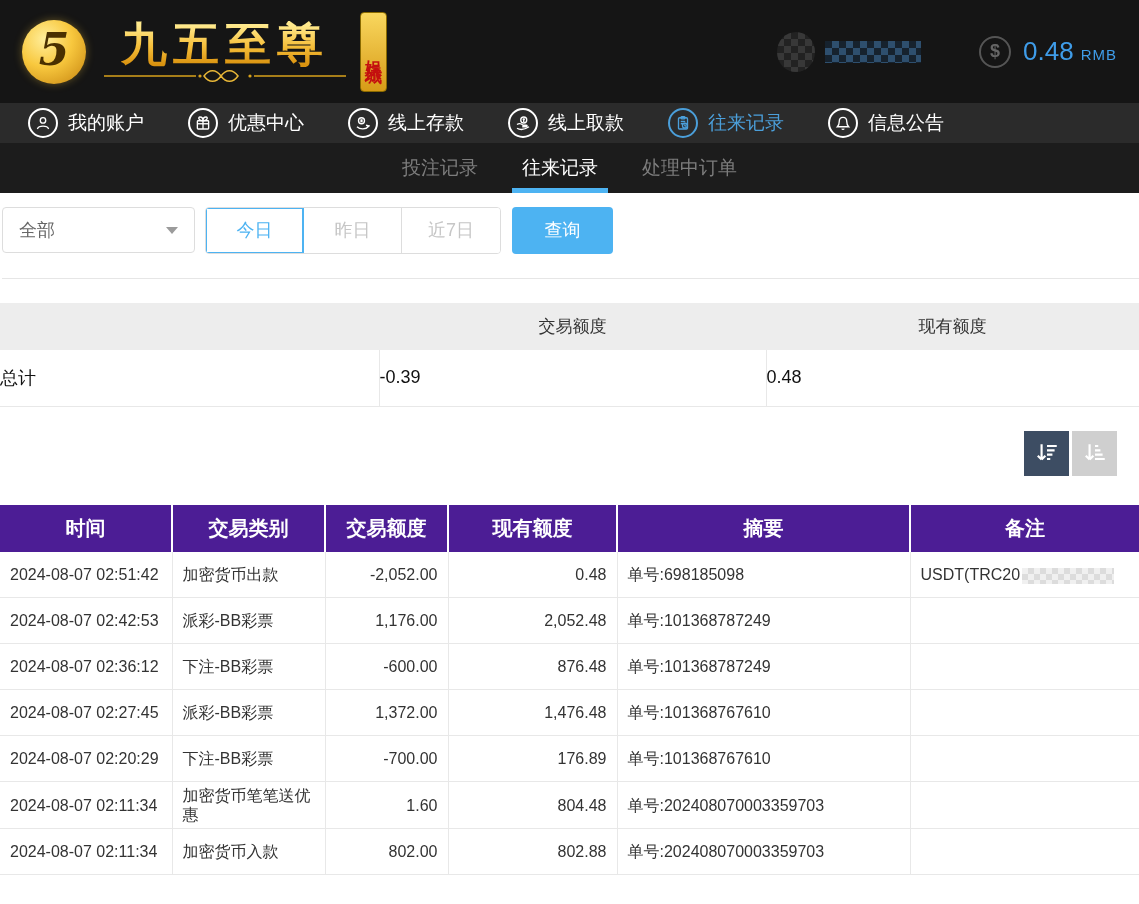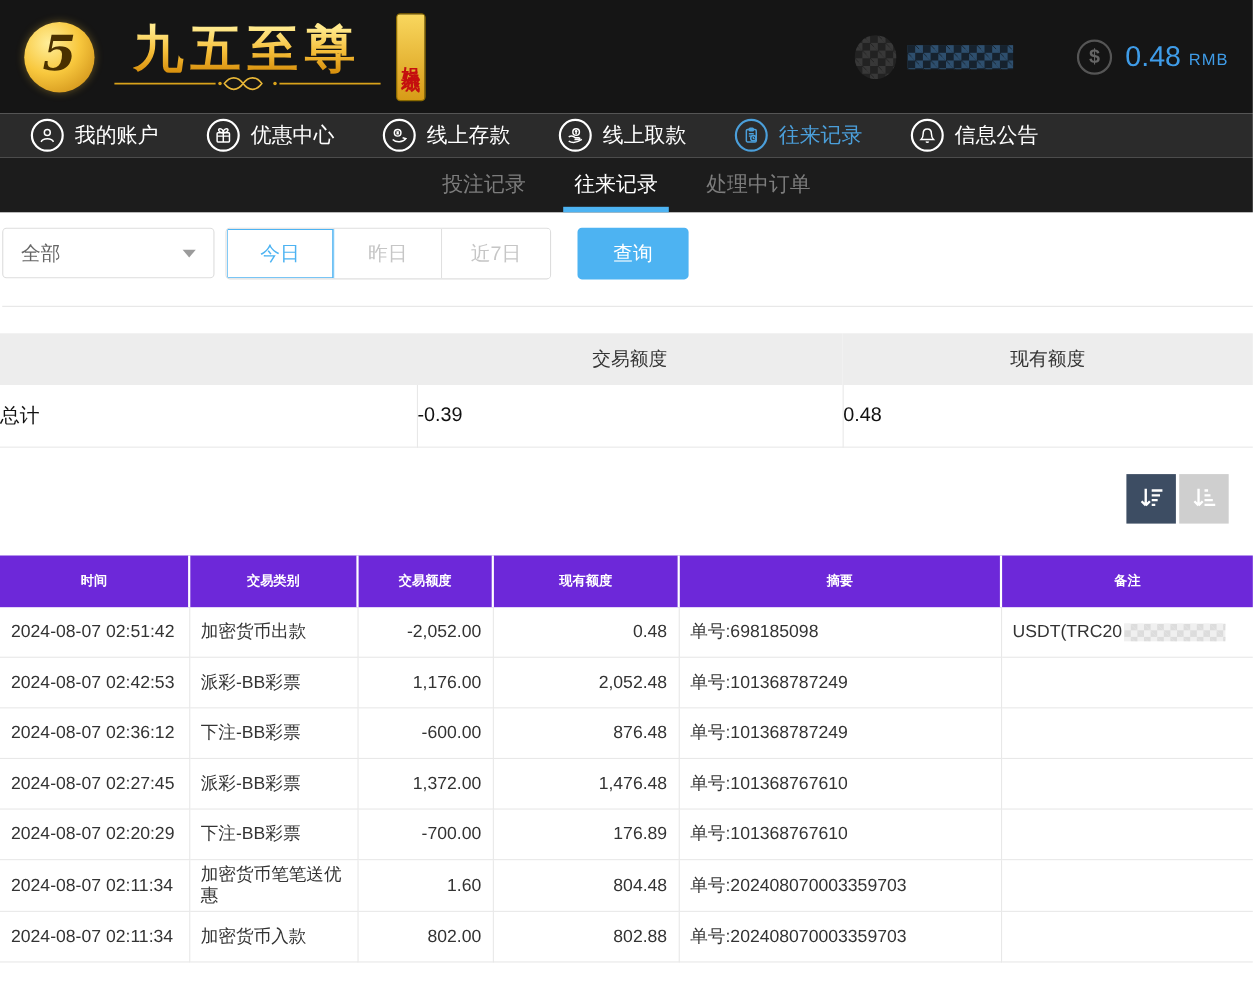--- a/index.html
+++ b/index.html
@@ -61,39 +61,39 @@
     justify-content:space-between; padding:0 16px; color:#666; font-size:18px; cursor:pointer;gap:44px; }
   .caret-down { width:0; height:0; border-left:6px solid transparent; border-right:6px solid transparent; border-top:7px solid #9b9b9b; }
   .date-box { margin-left:24px; width:272px; height:46px; border:1px solid #ddd; border-radius:4px; display:flex;
     align-items:center; padding:0 14px; color:#9a9a9a; font-size:18px; cursor:pointer; }
   .date-box svg { margin-right:10px; }
   .btn-group { margin-left:10px; display:flex; height:47px; border:1px solid #ddd; border-radius:4px; overflow:hidden; }
   .quick-btn { width:98px; display:flex; align-items:center; justify-content:center; font-size:18px; color:#c6c6c6;
     background:#fff; border-right:1px solid #ddd; cursor:pointer; }
   .quick-btn:last-child { border-right:none; }
   .quick-btn.active { color:#4db3f2; box-shadow:inset 0 0 0 1px #4db3f2; border-right-color:#4db3f2; }
-  .query-btn { margin-left:24px; width:101px; height:47px; background:#4db3f2; color:#fff; font-size:18px;
+  .query-btn { margin-left:11px; width:101px; height:47px; background:#4db3f2; color:#fff; font-size:18px;
     border:none; border-radius:4px; cursor:pointer; }
   .filter-divider { height:1px; background:#e6e6e6; margin-top:24px; }
 
   
   .summary-table { width:1139px; margin-top:24px; border-collapse:collapse; table-layout:fixed; }
   .summary-table th { background:#ededed; height:47px; font-size:17px; font-weight:normal; color:#333; text-align:center; }
   .summary-table td { height:56px; text-align:left; font-size:18px; color:#111; border-bottom:1px solid #e8e8e8; border-right:1px solid #e8e8e8; }
   .summary-table td:last-child { border-right:none; }
 
   
   .sort-row { display:flex; justify-content:flex-end; padding-right:22px; margin-top:24px; gap:3px; }
   .sort-btn { width:45px; height:45px; display:flex; align-items:center; justify-content:center; border:none; cursor:pointer; }
   .sort-btn.desc { background:#3d4d63; }
   .sort-btn.asc { background:#cfcfcf; }
 
   
   .data-table { width:1139px; margin-top:29px; border-collapse:collapse; table-layout:fixed; }
-  .data-table th { background:#6d28d9; color:#fff; font-size:12px; font-weight:bold; height:47px; border-right:2px solid #fff; }
+  .data-table th { background:#4c1d95; color:#fff; font-size:20px; font-weight:bold; height:47px; border-right:2px solid #fff; }
   .data-table th:last-child { border-right:none; }
   .data-table td { height:46px; font-size:16px; color:#333; border-bottom:1px solid #e8e8e8; border-right:1px solid #e8e8e8;
     padding:4px 10px; line-height:19px; }
   .data-table td:last-child { border-right:none; }
   .al { text-align:left; } .ar { text-align:right; } 
   .pl14 { padding-left:14px; }
   .remark-mosaic { display:inline-block; width:92px; height:16px; vertical-align:middle; margin-left:2px;
     background-image:linear-gradient(45deg,#dcdcdc 25%,transparent 25%,transparent 75%,#dcdcdc 75%),
       linear-gradient(45deg,#dcdcdc 25%,#f0f0f0 25%,#f0f0f0 75%,#dcdcdc 75%);
     background-size:12px 12px; background-position:0 0,6px 6px; }

